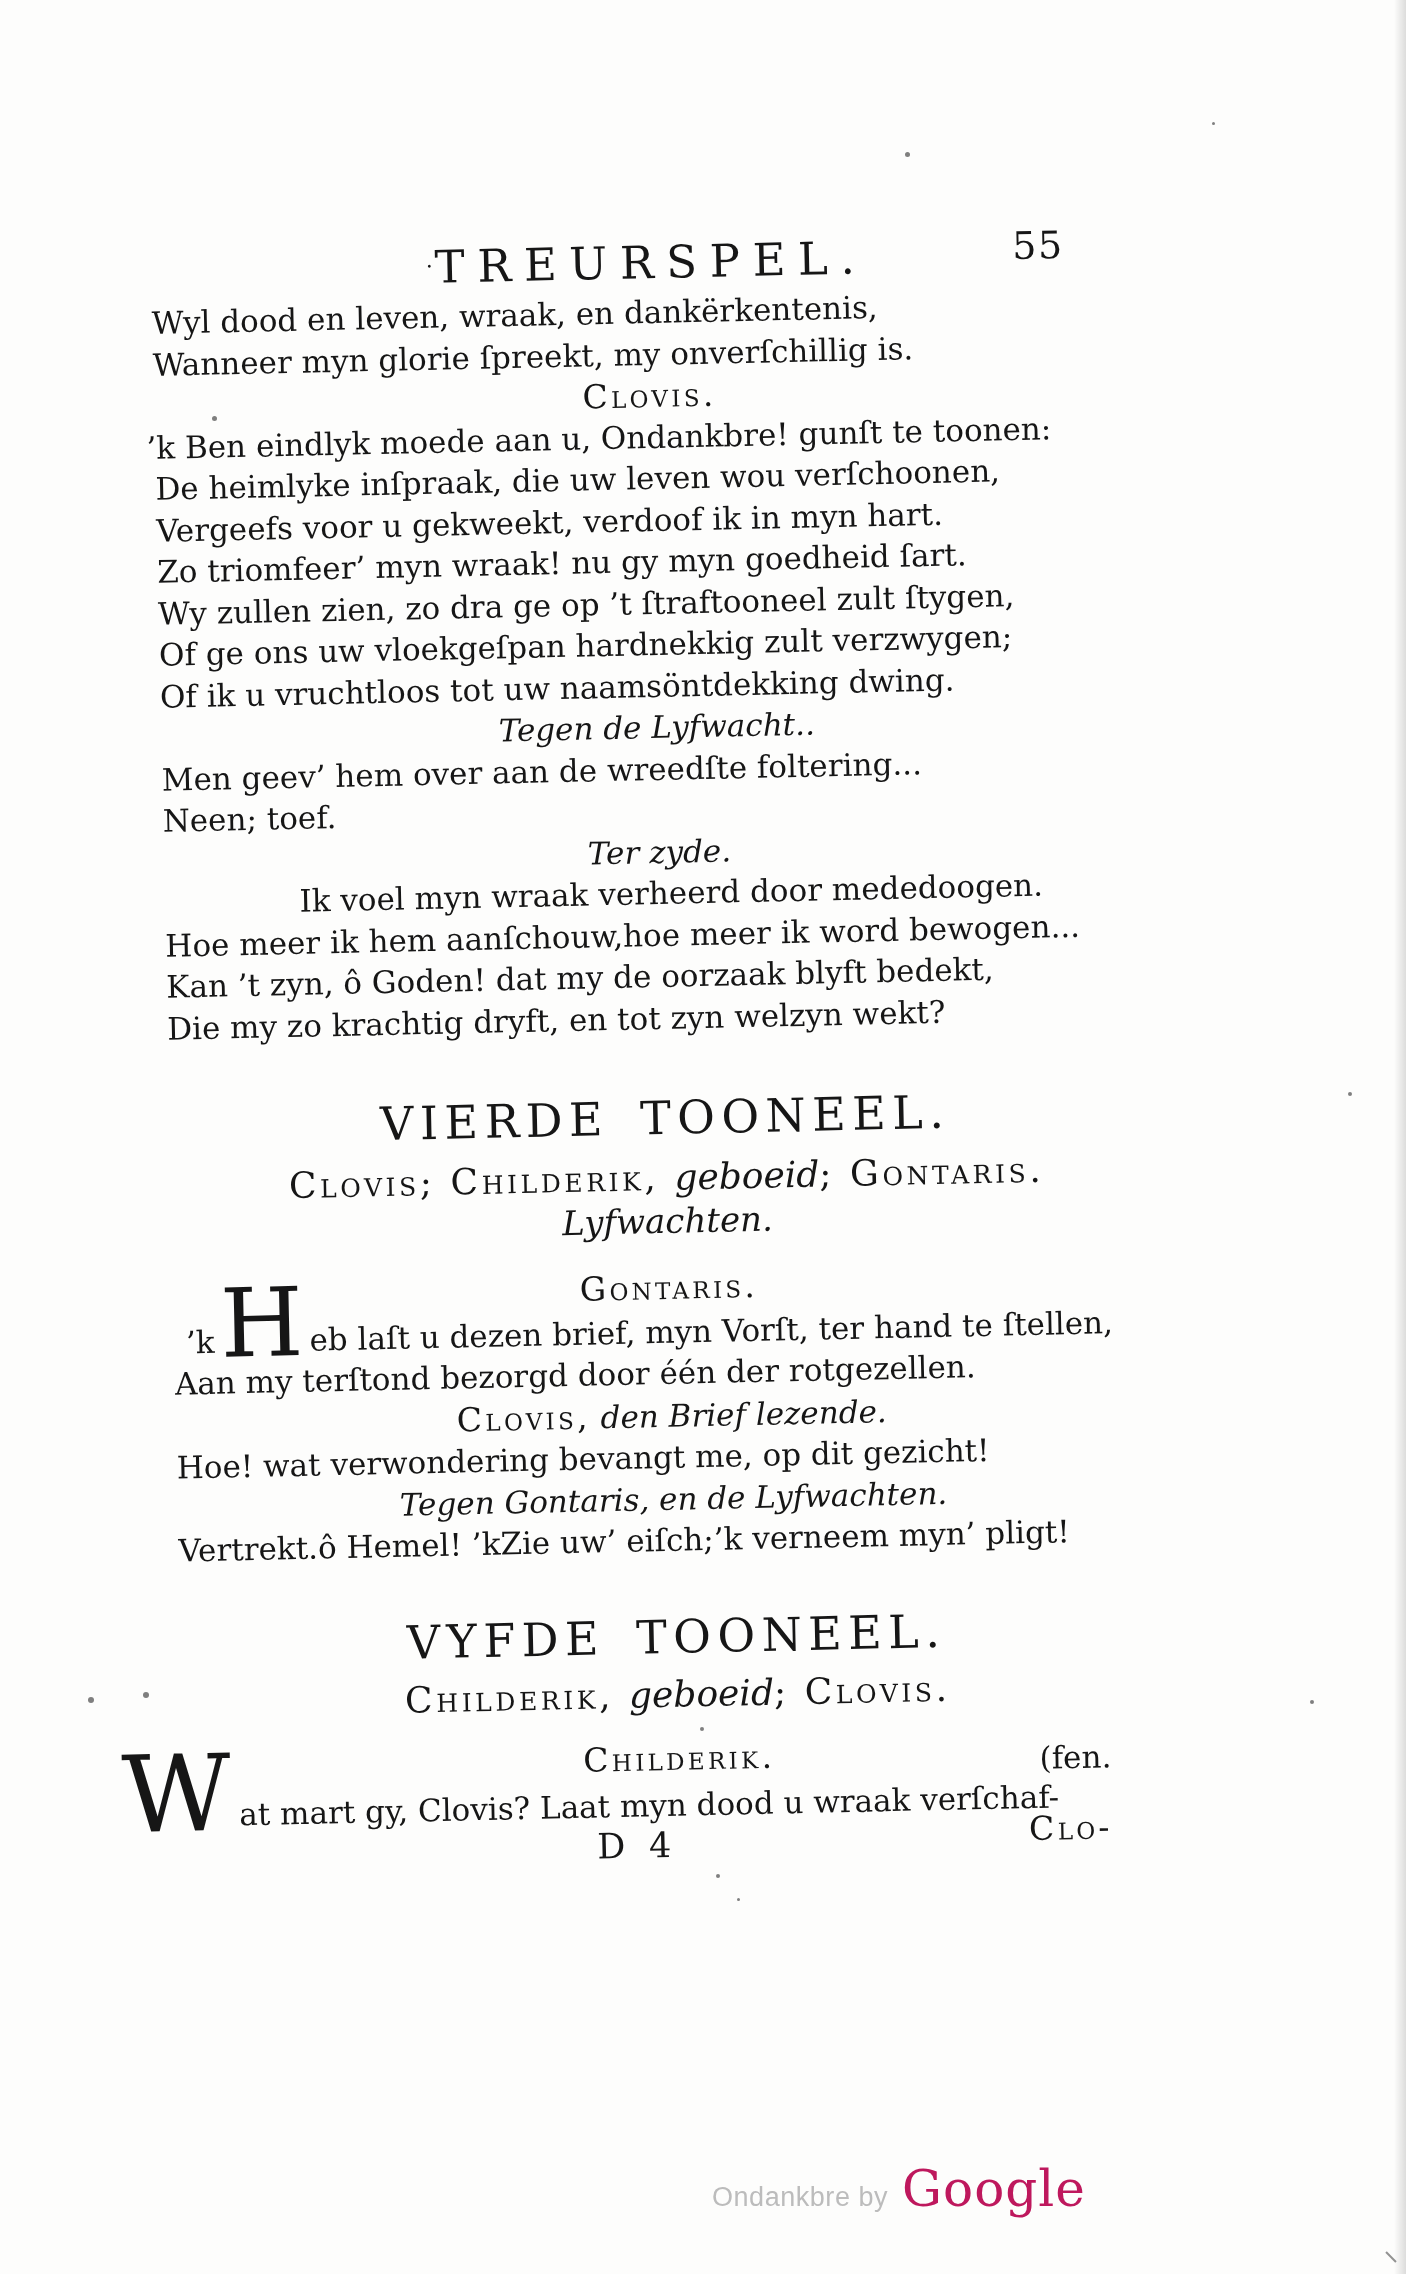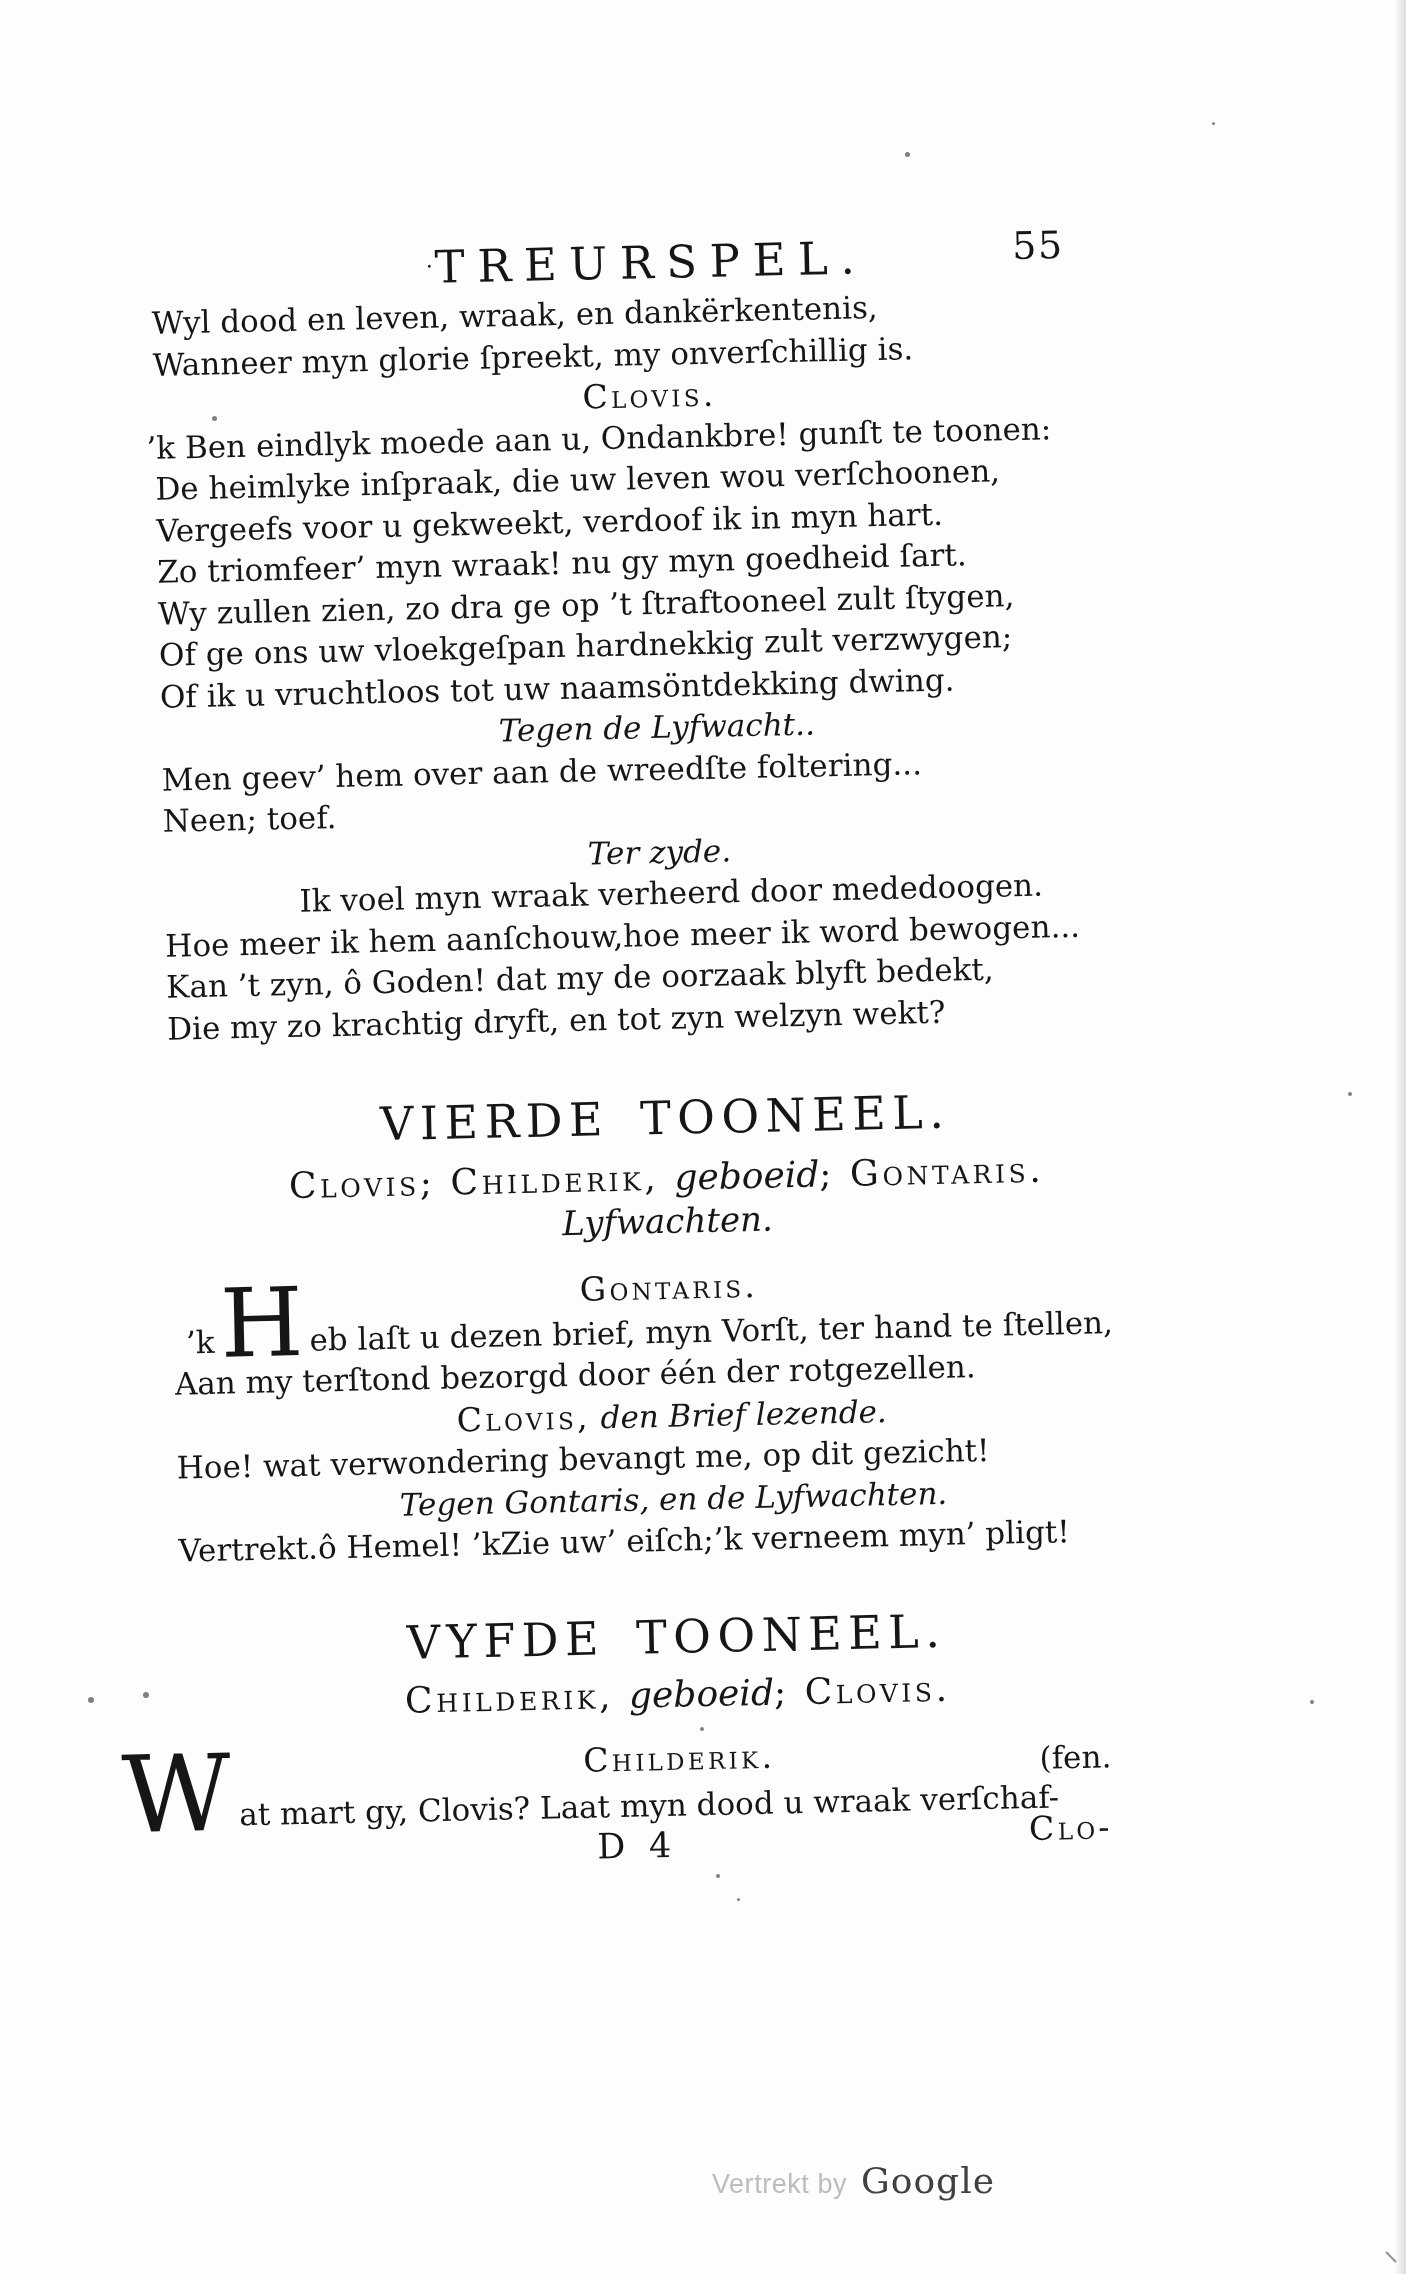--- a/index.html
+++ b/index.html
@@ -40,21 +40,21 @@
   .dropW{font-size:106px;margin:0 8px 0 0;}
   .wline{margin-left:-62px;height:44px;}
   .kpad{padding-left:12px;}
   .sigrow{position:relative;height:46px;margin-top:2px;}
   .sig{position:absolute;left:412px;font-size:35px;letter-spacing:.18em;white-space:nowrap;}
   .catch{position:absolute;right:64px;top:-8px;font-size:33px;}
   .speck{position:absolute;background:#2c2c2c;border-radius:50%;opacity:.6;}
   .tick{position:absolute;width:14px;height:2px;background:#777;transform:rotate(45deg);opacity:.8;}
   .wm{position:absolute;left:712px;top:2160px;display:flex;align-items:baseline;gap:14px;}
   .wm-prefix{font-family:"Liberation Sans",sans-serif;font-size:27px;color:#bcbcbc;letter-spacing:.02em;}
-  .wm-logo{font-family:"DejaVu Serif",serif;font-size:36px;color:#404040;letter-spacing:1px;}
+  .wm-logo{font-family:"DejaVu Serif",serif;font-size:50px;color:#be185d;letter-spacing:1px;}
 </style>
 </head>
 <body>
 
 <div class="sheet">
   <div class="edge-right"></div>
 
   <div class="block">
 
     <div class="hdr">
@@ -137,16 +137,16 @@
   <div class="speck" style="left:1348px;top:1092px;width:4px;height:4px;"></div>
   <div class="speck" style="left:88px;top:1697px;width:6px;height:6px;"></div>
   <div class="speck" style="left:143px;top:1692px;width:6px;height:6px;"></div>
   <div class="speck" style="left:1310px;top:1700px;width:4px;height:4px;"></div>
   <div class="speck" style="left:700px;top:1727px;width:4px;height:4px;"></div>
   <div class="speck" style="left:716px;top:1874px;width:4px;height:4px;"></div>
   <div class="speck" style="left:737px;top:1898px;width:3px;height:3px;"></div>
   <div class="tick" style="left:1384px;top:2256px;"></div>
 
   <div class="wm">
-    <span class="wm-prefix">Vertrekt by</span>
+    <span class="wm-prefix">Ondankbre by</span>
     <span class="wm-logo">Google</span>
   </div>
 </div>
 
 </body></html>

